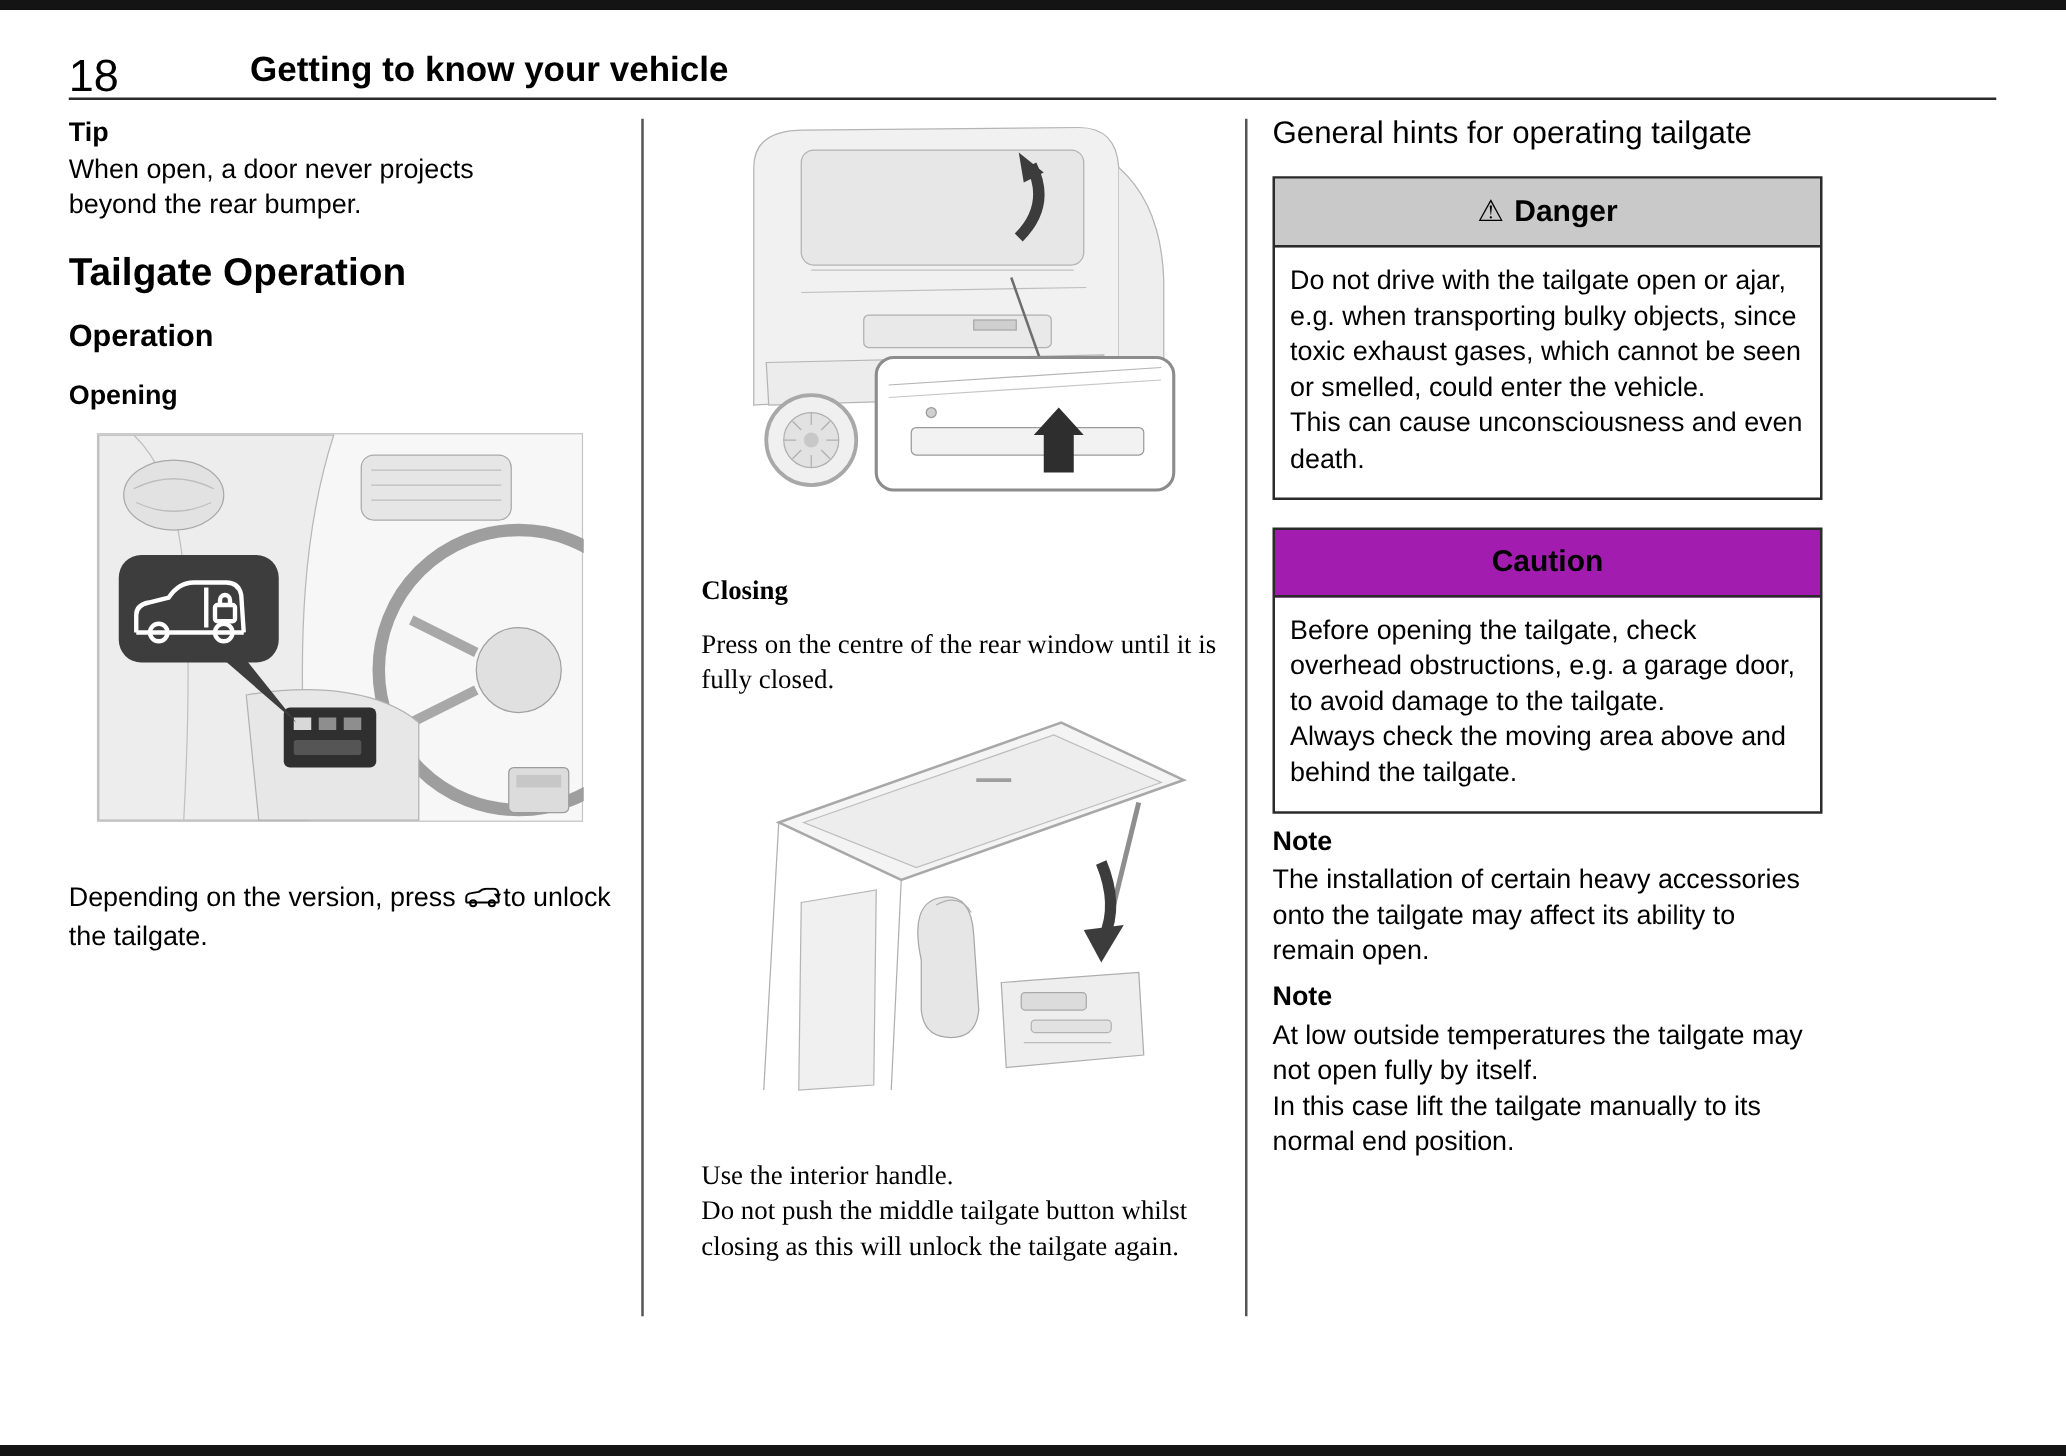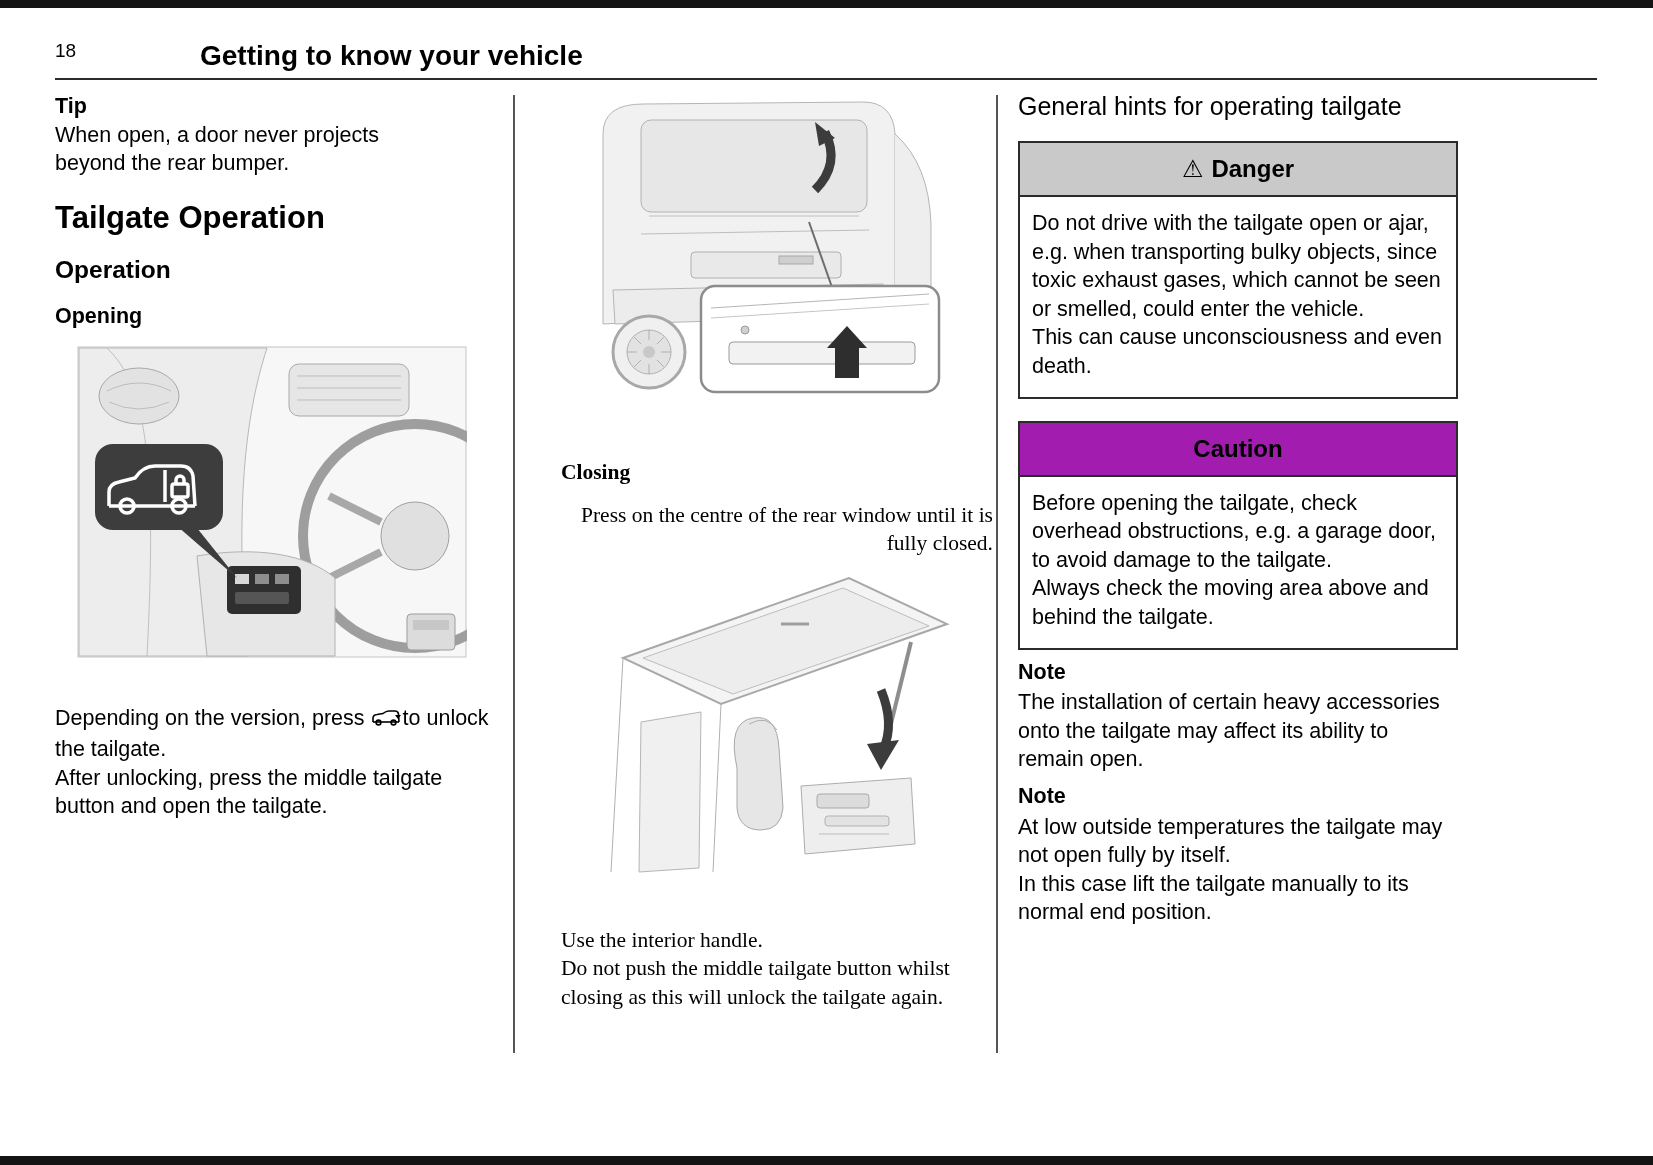--- a/index.html
+++ b/index.html
@@ -8,21 +8,21 @@
     width:1653px;height:1165px;
     background:#ffffff;
     font-family:"Liberation Sans", sans-serif;
     color:#000;
     overflow:hidden;
   }
   .edge-bar{position:absolute;left:0;width:1653px;background:#141414;}
   .edge-top{top:0;height:8px;}
   .edge-bottom{top:1156px;height:9px;}
 
-  .page-number{position:absolute;left:55px;top:40px;font-size:19px;}
+  .page-number{position:absolute;left:55px;top:40px;font-size:36px;}
   .page-title{position:absolute;left:200px;top:40px;font-size:28px;font-weight:bold;}
   .header-rule{position:absolute;left:55px;top:78px;width:1542px;height:2px;background:#2b2b2b;}
 
   .col{position:absolute;top:92px;}
   .col-left{left:55px;width:440px;}
   .col-mid{left:561px;width:432px;font-family:Liberation Serif, serif;}
   .col-right{left:1018px;width:440px;}
   .col-divider{position:absolute;top:95px;width:2px;height:958px;background:#555;}
   .divider-1{left:513px;}
   .divider-2{left:996px;}
@@ -38,21 +38,21 @@
   .tip-body{max-width:375px;margin:0 0 22px 0;}
 
   figure{margin:0;}
   .fig-door{margin:16px 0 0 22px;width:390px;height:312px;}
   .fig-rear{margin:2px 0 0 22px;width:372px;height:308px;}
   .fig-close{margin:14px 0 0 20px;width:390px;height:312px;}
   figure svg{display:block;width:100%;height:100%;}
 
   .opening-paras{margin-top:46px;}
   .closing-heading{margin:56px 0 0 0;}
-  .closing-para1{margin-top:14px;text-align:right;}
+  .closing-para1{margin-top:14px;}
   .closing-para2{margin-top:42px;}
 
   .hints-heading{font-size:25px;font-weight:normal;}
   .warn-box{border:2px solid #2b2b2b;margin-top:20px;}
   .warn-box-header{
     text-align:center;font-size:24px;font-weight:bold;
     padding:12px 8px;border-bottom:2px solid #2b2b2b;
   }
   .danger-header{background:#c9c9c9;}
   .caution-header{background:#a21caf;}
@@ -133,21 +133,20 @@
         <span>Depending on the version, press</span><span class="inline-icon"><svg width="30" height="17" viewBox="0 0 30 17" xmlns="http://www.w3.org/2000/svg">
               <g stroke="#000" stroke-width="1.6" fill="none">
                 <path d="M2,12 L2,8 Q2,5 6,4.5 L12,3.5 Q15,1 18,1 L24,1 Q27,1 27.5,4 L28,12"></path>
                 <path d="M2,12 h26"></path>
                 <circle cx="7.5" cy="12.5" r="2.4"></circle>
                 <circle cx="22.5" cy="12.5" r="2.4"></circle>
               </g>
               <polygon points="24,5 30,5 27,9" fill="#000"></polygon>
             </svg></span><span>to unlock the tailgate.</span>
       </p>
-      <p class="body-text">After unlocking, press the middle tailgate button and open the tailgate.</p>
     </div>
   </div>
 
   <div class="col col-mid">
     <figure class="fig-rear">
       <svg viewBox="0 0 372 308" xmlns="http://www.w3.org/2000/svg">
         <rect width="372" height="308" fill="#ffffff"></rect>
 
         <path d="M20,40 Q20,10 60,10 L280,8 Q310,8 312,40 L312,215 L20,230 Z" fill="#f1f1f1" stroke="#b5b5b5"></path>
         <rect x="58" y="26" width="226" height="92" rx="10" fill="#e7e7e7" stroke="#b2b2b2"></rect>

